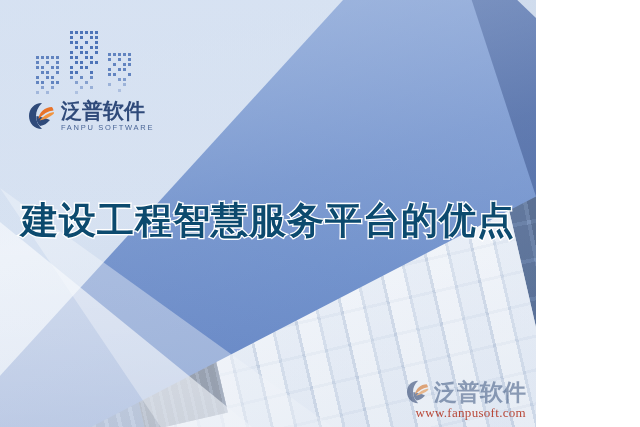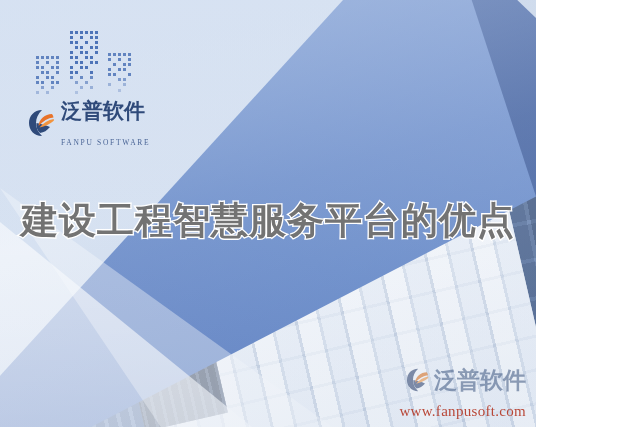--- a/index.html
+++ b/index.html
@@ -175,35 +175,34 @@
     color: #2f4a7a;
     line-height: 1;
     letter-spacing: 0px;
     white-space: nowrap;
   }
   .logo-en {
     font-size: 7.5px;
     color: #4a6596;
     letter-spacing: 1.7px;
     line-height: 1;
-    margin-top: 18px;
-    white-space: nowrap;
-    font-family: Liberation Serif, serif;
+    margin-top: 3px;
+    white-space: nowrap;
   }
 
   
   .headline {
     position: absolute;
     left: 0;
     right: 0;
     top: 196px;
     text-align: center;
     font-size: 37px;
     font-weight: bold;
-    color: #737373;
+    color: #0c4a6e;
     letter-spacing: 1px;
     white-space: nowrap;
     -webkit-text-stroke: 2.6px #ffffff;
     paint-order: stroke fill;
     text-shadow: 0 0 1px rgba(255,255,255,0.9);
   }
 
   
   .watermark {
     position: absolute;
@@ -220,25 +219,25 @@
   .wm-mark { width: 26px; height: 24px; flex: 0 0 auto; opacity: .85; }
   .wm-cn {
     font-size: 23px;
     font-weight: bold;
     color: rgba(58,84,126,0.62);
     line-height: 1;
     margin-left: 2px;
     white-space: nowrap;
   }
   .wm-url {
-    font-size: 15px;
+    font-size: 13px;
     color: #b3321f;
     letter-spacing: .3px;
     line-height: 1;
-    margin-top: 12px;
+    margin-top: 2px;
     white-space: nowrap;
     font-family: "Liberation Serif", "DejaVu Serif", serif;
   }
 </style>
 </head>
 <body>
 
 <div id="banner">
 
   <div class="photo">

